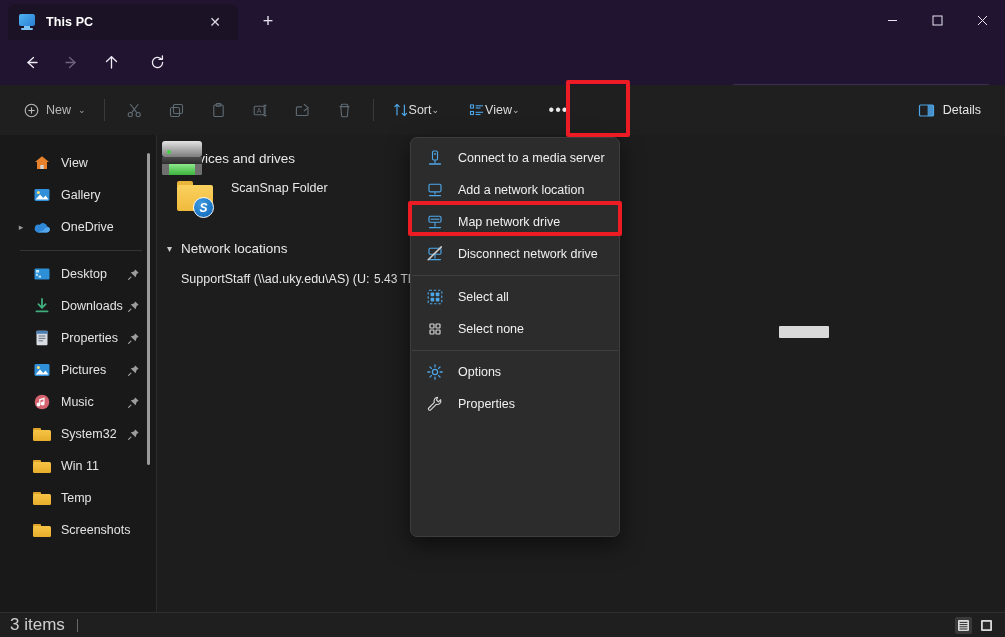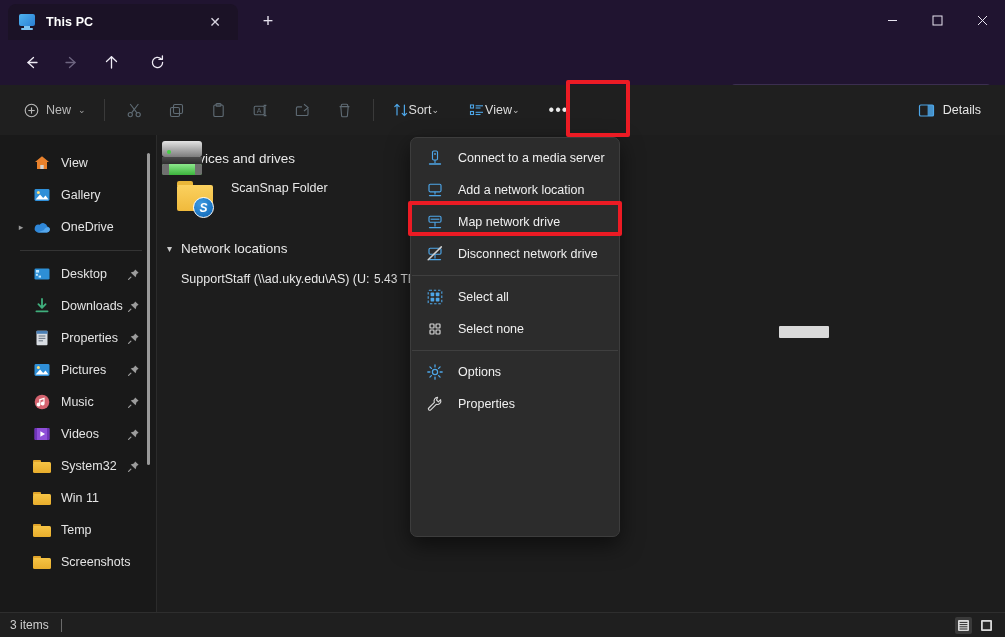--- a/index.html
+++ b/index.html
@@ -244,21 +244,21 @@
     position: absolute; left: 566px; top: 80px; width: 64px; height: 57px;
     border: 4px solid #ec1b24; border-radius: 2px; pointer-events: none;
   }
 
   
   .statusbar {
     position: absolute; left: 0; bottom: 0; width: 1005px; height: 25px;
     background: #1f1f1f; border-top: 1px solid #2e2e2e;
     display: flex; align-items: center;
   }
-  .st-items { color: #cfcfcf; font-size: 12px; margin-left: 10px; }
+  .st-items { color: #cfcfcf; font-size: 17px; margin-left: 10px; }
   .st-div { width: 1px; height: 13px; background: #6a6a6a; margin-left: 12px; }
   .st-views { position: absolute; right: 10px; top: 4px; display: flex; gap: 6px; }
   .st-view {
     width: 17px; height: 17px; border-radius: 2px; display: flex; align-items: center;
     justify-content: center; color: #d7d7d7;
   }
   .st-view.active { background: #3a3a3a; }
 </style>
 </head>
 <body>
@@ -549,37 +549,20 @@
       </span>
       <span class="lbl">Music</span>
       <span class="pin">
         <svg width="13" height="13" viewBox="0 0 13 13">
             <path d="M8.2 1.4 L11.6 4.8 L9.6 6.1 L8.6 9.3 L3.7 4.4 L6.9 3.4 Z" fill="#9c9c9c"></path>
             <line x1="3.9" y1="9.1" x2="1.6" y2="11.4" stroke="#9c9c9c" stroke-width="1.2" stroke-linecap="round"></line>
           </svg>
       </span>
     </div>
 
-    <div class="side-item">
-      <span class="ico">
-        <svg width="20" height="20" viewBox="0 0 20 20">
-            <rect x="2.6" y="4" width="14.8" height="12" rx="1.4" fill="#8f4fd8"></rect>
-            <rect x="2.6" y="4" width="2.4" height="12" fill="#6f34b8"></rect>
-            <rect x="15" y="4" width="2.4" height="12" fill="#6f34b8"></rect>
-            <path d="M8.4 7.2 L13 10 L8.4 12.8 Z" fill="#ffffff"></path>
-          </svg>
-      </span>
-      <span class="lbl">Videos</span>
-      <span class="pin">
-        <svg width="13" height="13" viewBox="0 0 13 13">
-            <path d="M8.2 1.4 L11.6 4.8 L9.6 6.1 L8.6 9.3 L3.7 4.4 L6.9 3.4 Z" fill="#9c9c9c"></path>
-            <line x1="3.9" y1="9.1" x2="1.6" y2="11.4" stroke="#9c9c9c" stroke-width="1.2" stroke-linecap="round"></line>
-          </svg>
-      </span>
-    </div>
 
     <div class="side-item">
       <span class="ico">
           <span class="f-folder">
             <span class="tabtop"></span>
             <span class="body"></span>
           </span>
         </span>
       <span class="lbl">System32</span>
       <span class="pin">

